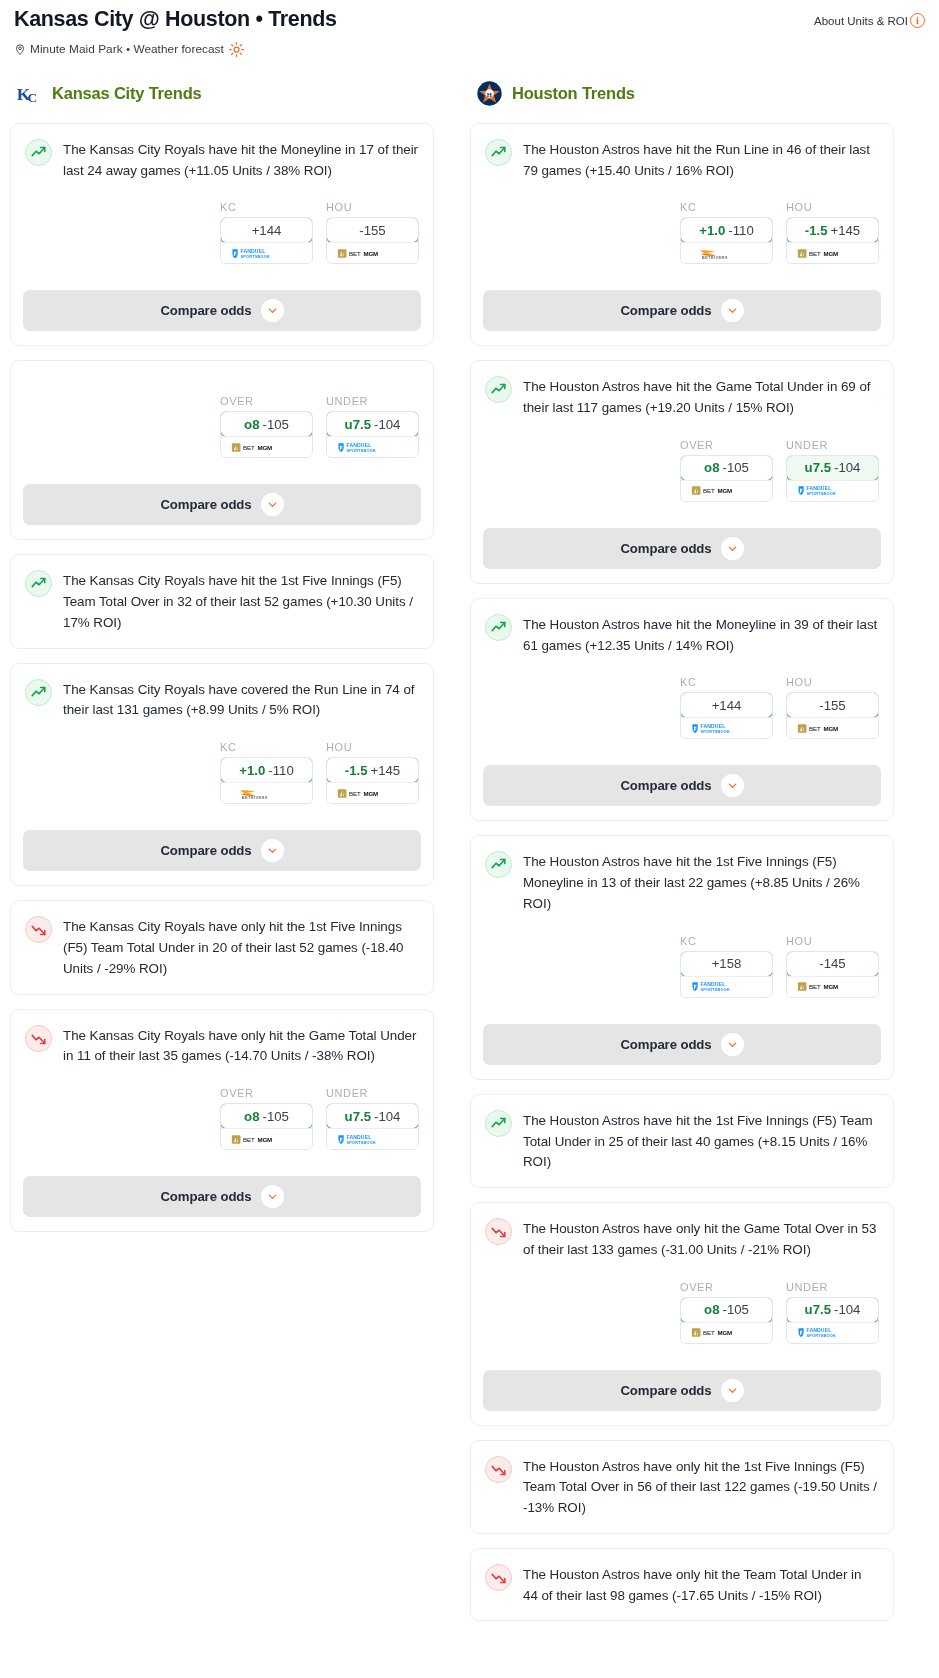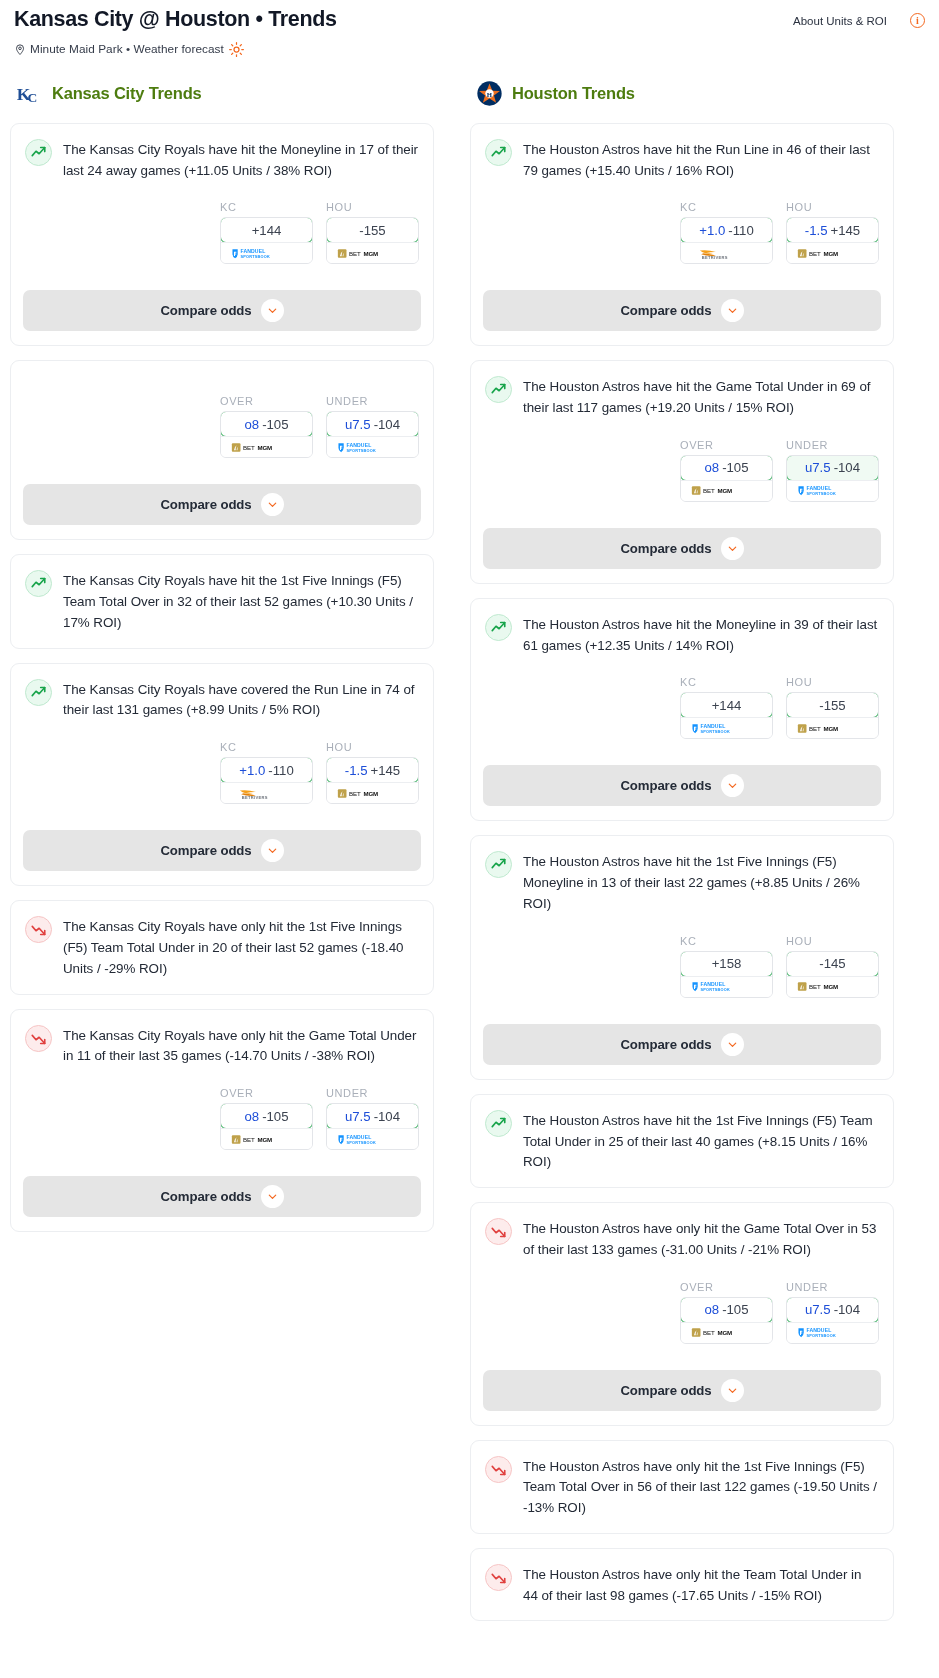--- a/index.html
+++ b/index.html
@@ -25,21 +25,21 @@
   .page-title {
     font-size: 21.5px;
     font-weight: 700;
     letter-spacing: -0.35px;
     line-height: 1.25;
     color: #121826;
   }
   .about-link {
     display: flex;
     align-items: center;
-    gap: 23px;
+    gap: 2px;
     font-size: 11.5px;
     color: #2b3240;
     white-space: nowrap;
     margin-top: 3px;
     cursor: pointer;
   }
   .info-badge {
     width: 15px; height: 15px;
     border-radius: 50%;
     border: 1.3px solid #f4681f;
@@ -158,21 +158,21 @@
     display: flex;
     align-items: center;
     justify-content: center;
     font-size: 13.2px;
     font-weight: 400;
     color: #2b3240;
     background: #fff;
     gap: 3px;
   }
   .odds-value.hl { background: #f0faf3; }
-  .odds-value .ln { font-weight: 400; color: #1d4ed8; }
+  .odds-value .ln { font-weight: 700; color: #15803d; }
   .odds-value .px { color: #3c4350; }
   .odds-book {
     height: 21px;
     display: flex;
     align-items: center;
     justify-content: center;
     background: #fff;
     border-top: 1px solid #eceef1;
   }
   .odds-book svg { display: block; }

